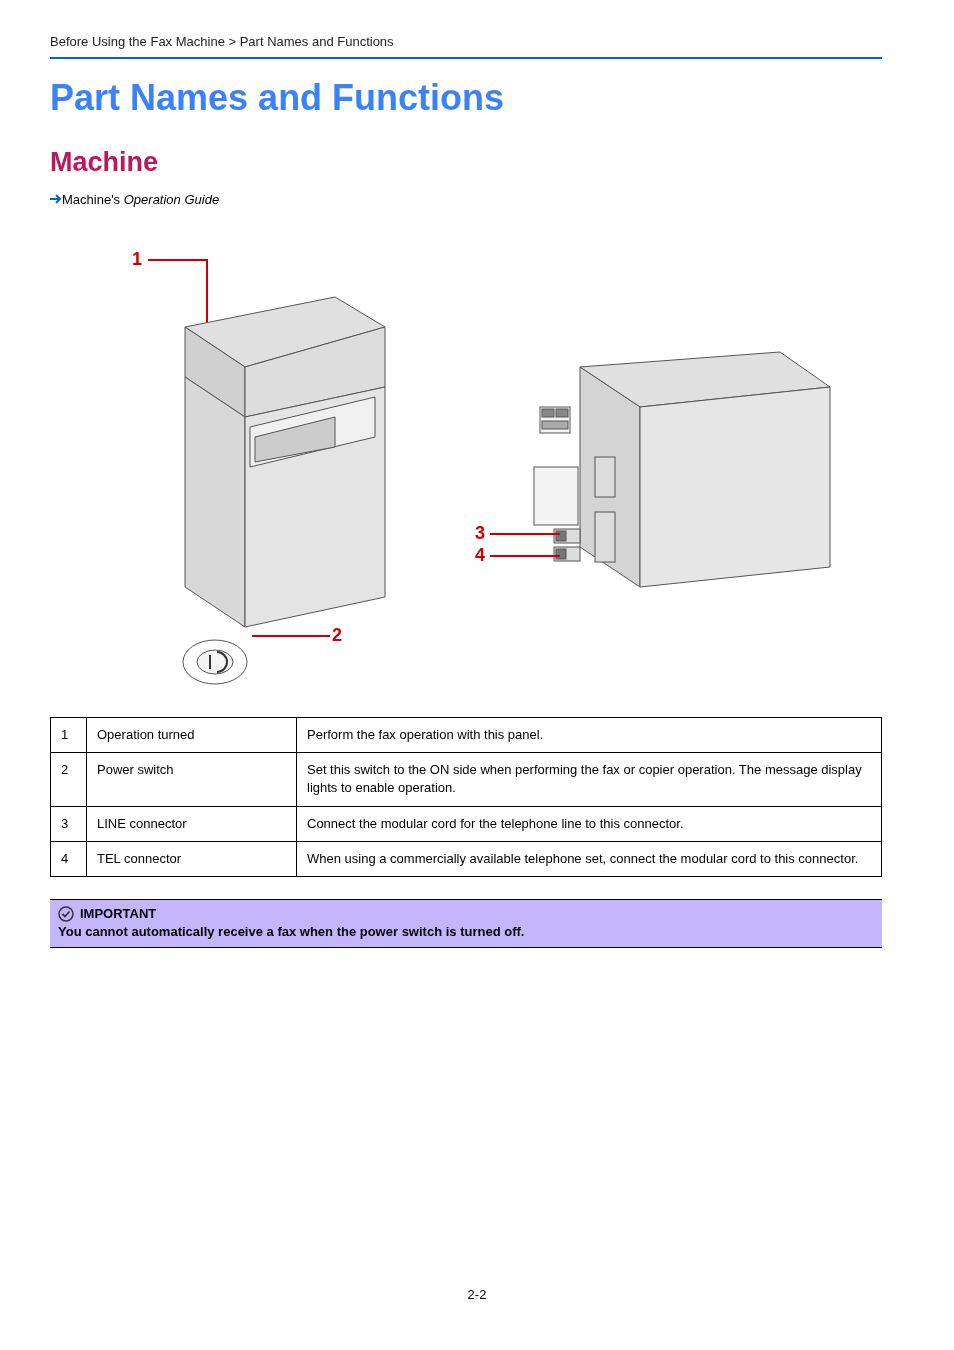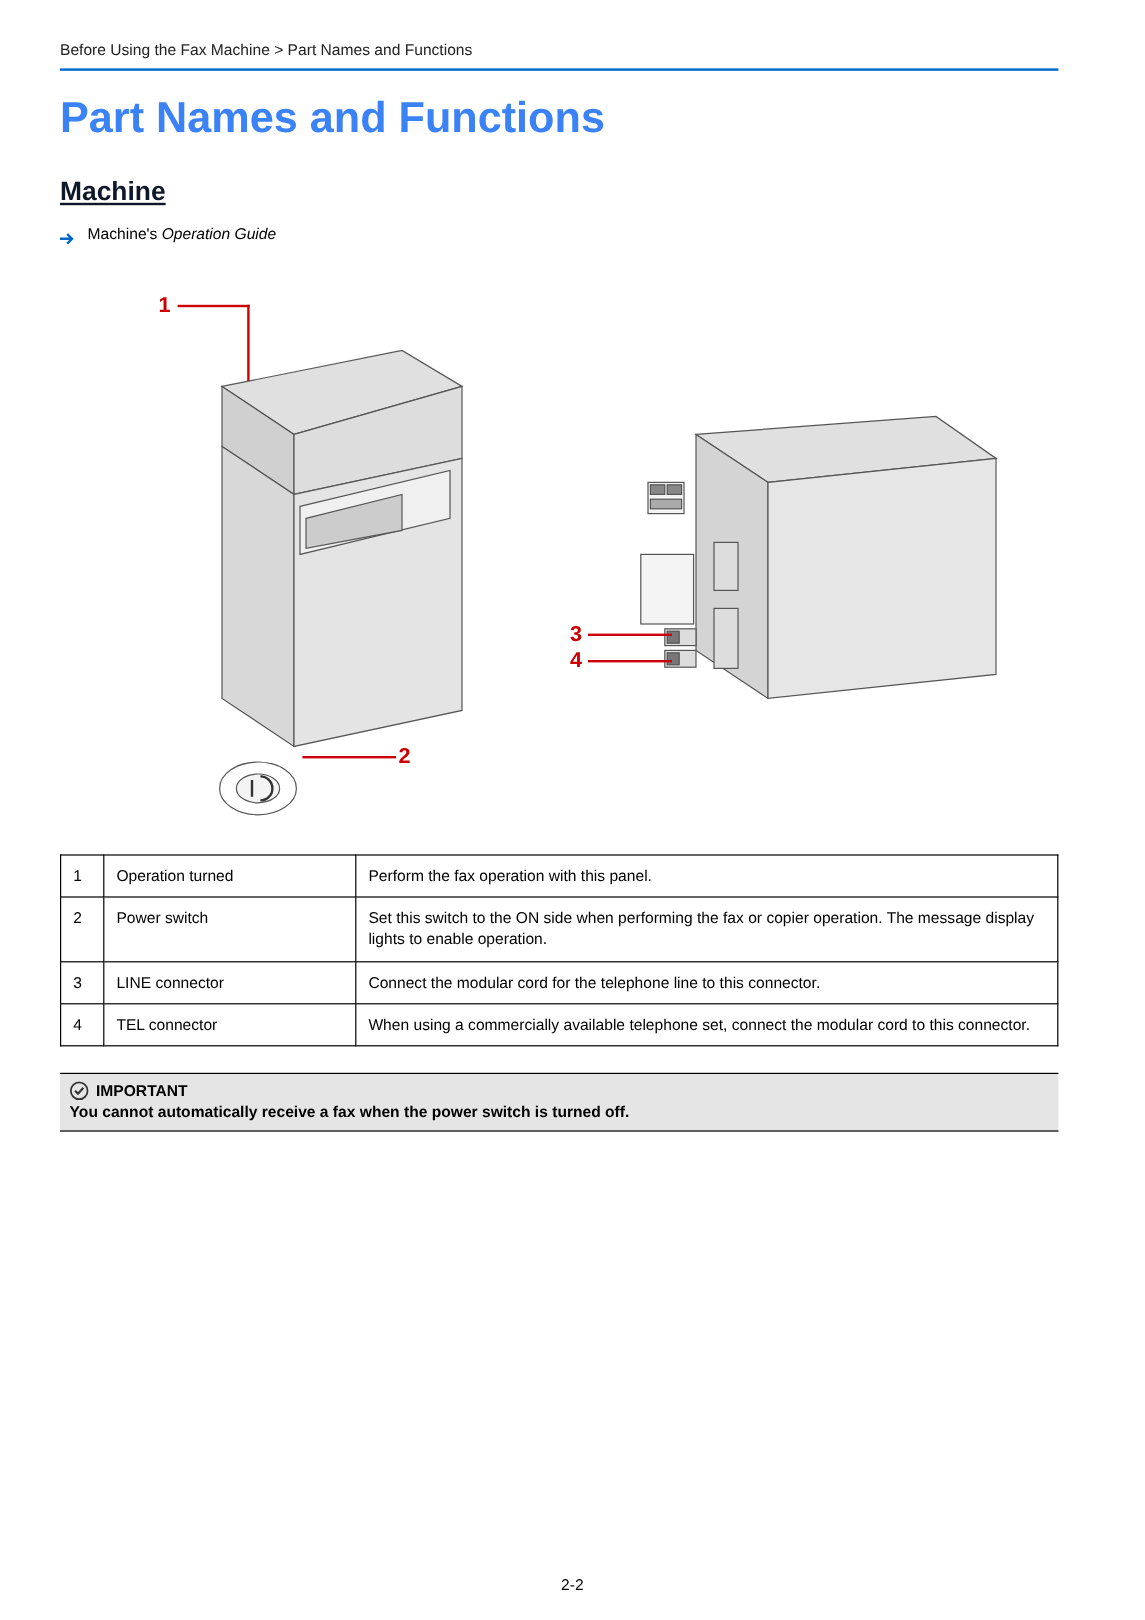--- a/index.html
+++ b/index.html
@@ -21,35 +21,34 @@
       border-bottom: 2px solid #0066cc;
       margin-bottom: 18px;
     }
     h1.title {
       font-size: 36px;
       font-weight: bold;
       color: #3b82f6;
       margin-bottom: 28px;
     }
     h2.subtitle {
-      font-size: 22px;
-      font-weight: bold;
-      color: #0f172a;
+      font-size: 27px;
+      font-weight: bold;
+      color: #be185d;
       margin-bottom: 14px;
-      text-decoration: underline;
     }
     .intro {
       font-size: 13px;
       line-height: 1.4;
       margin-bottom: 16px;
     }
     .ref-line {
       display: flex;
-      align-items: flex-end;
-      gap: 11px;
+      align-items: flex-start;
+      gap: 0;
       font-size: 13px;
       margin-bottom: 20px;
     }
     .arrow-icon {
       width: 12px;
       height: 10px;
       display: inline-block;
     }
     .ref-line em { font-style: italic; }
     .figure-area {
@@ -85,42 +84,42 @@
     table.parts td {
       border: 1px solid #000;
       padding: 8px 10px;
       vertical-align: top;
       line-height: 1.4;
     }
     table.parts td.num { width: 36px; }
     table.parts td.name { width: 210px; }
     .important-box {
       margin-top: 22px;
-      background: #e5e5e5;
+      background: #c4b5fd;
       border-top: 1px solid #000;
       border-bottom: 1px solid #000;
       padding: 6px 8px 8px 8px;
       font-size: 13px;
     }
     .important-header {
       display: flex;
       align-items: center;
       gap: 6px;
       font-weight: bold;
       margin-bottom: 2px;
     }
     .check-icon {
       width: 16px;
       height: 16px;
       display: inline-block;
     }
     .important-text { font-weight: bold; }
     .page-num {
       position: absolute;
-      bottom: 22px;
+      bottom: 48px;
       left: 0;
       width: 100%;
       text-align: center;
       font-size: 13px;
     }
   </style>
 </head>
 <body>
 
 <div class="page">

